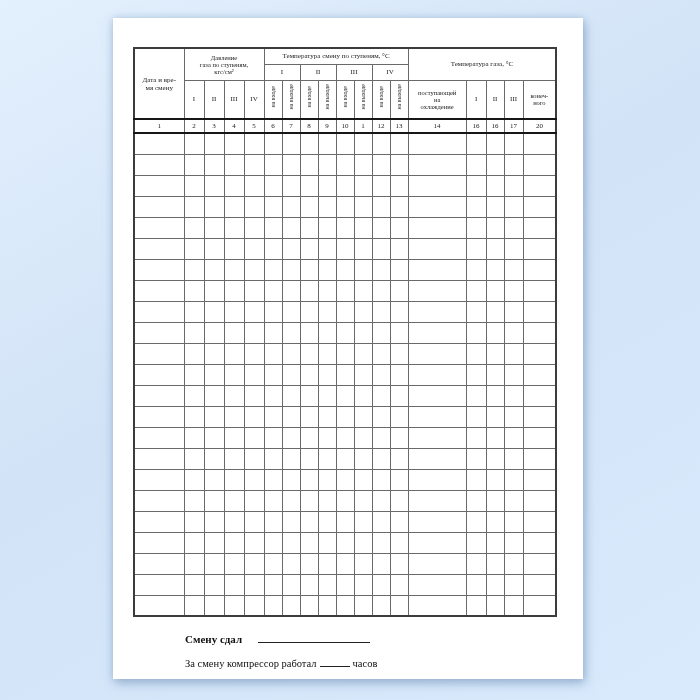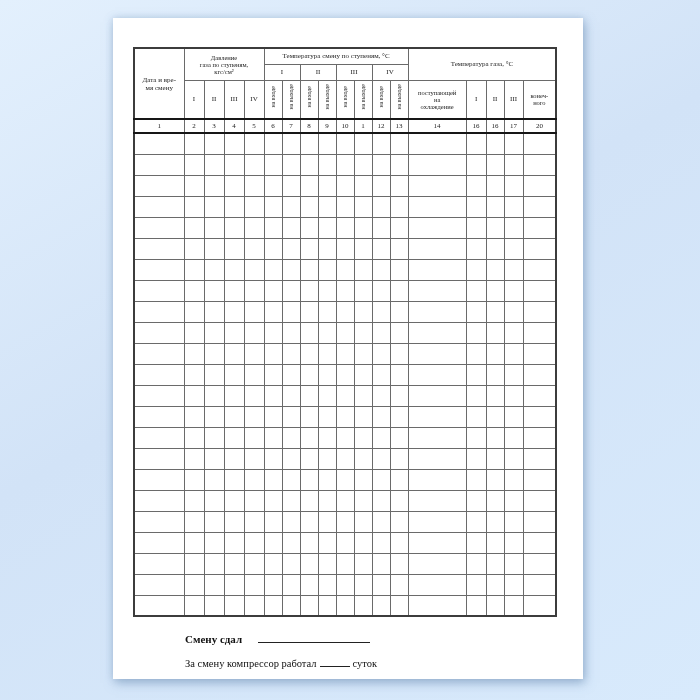--- a/index.html
+++ b/index.html
@@ -664,18 +664,18 @@
             <td></td>
           </tr>
         </tbody>
     </table>
 
     <div class="footer">
       <div class="f-line1">
         <span>Смену сдал</span><span class="sig-line"></span>
       </div>
       <div class="f-line2">
-        <span>За смену компрессор работал</span><span class="hours-blank"></span><span>суток</span>
+        <span>За смену компрессор работал</span><span class="hours-blank"></span><span>часов</span>
       </div>
     </div>
 
   </div>
 </div>
 
 </body></html>

